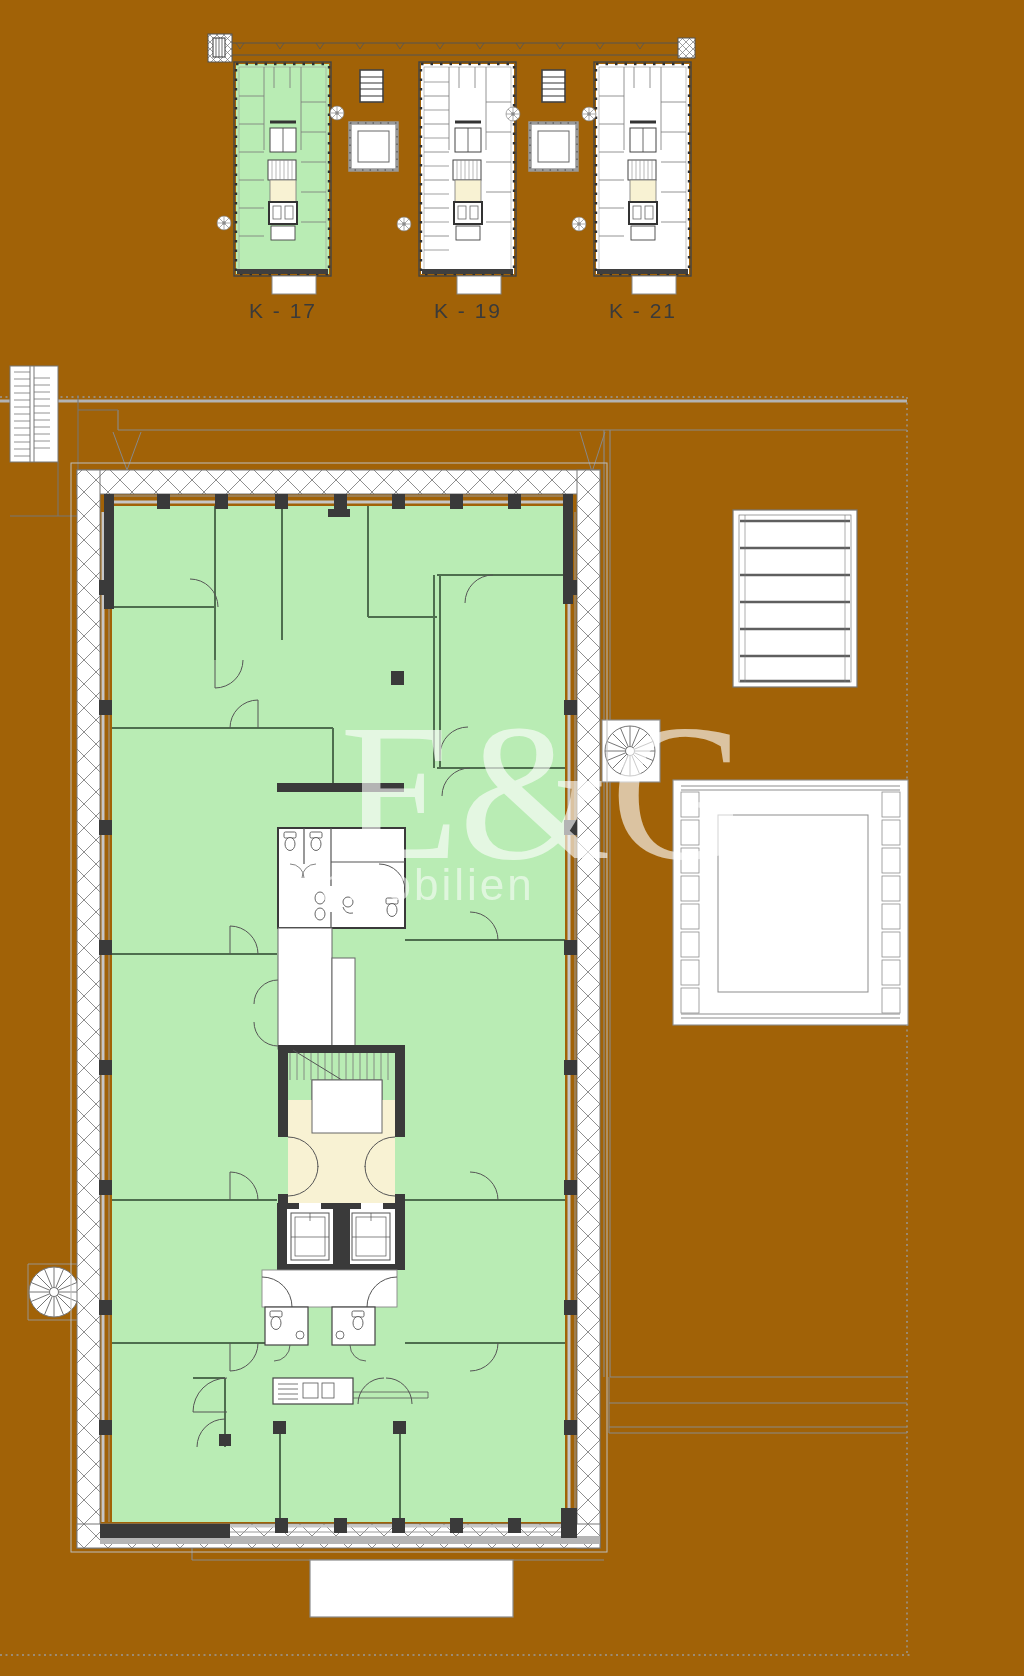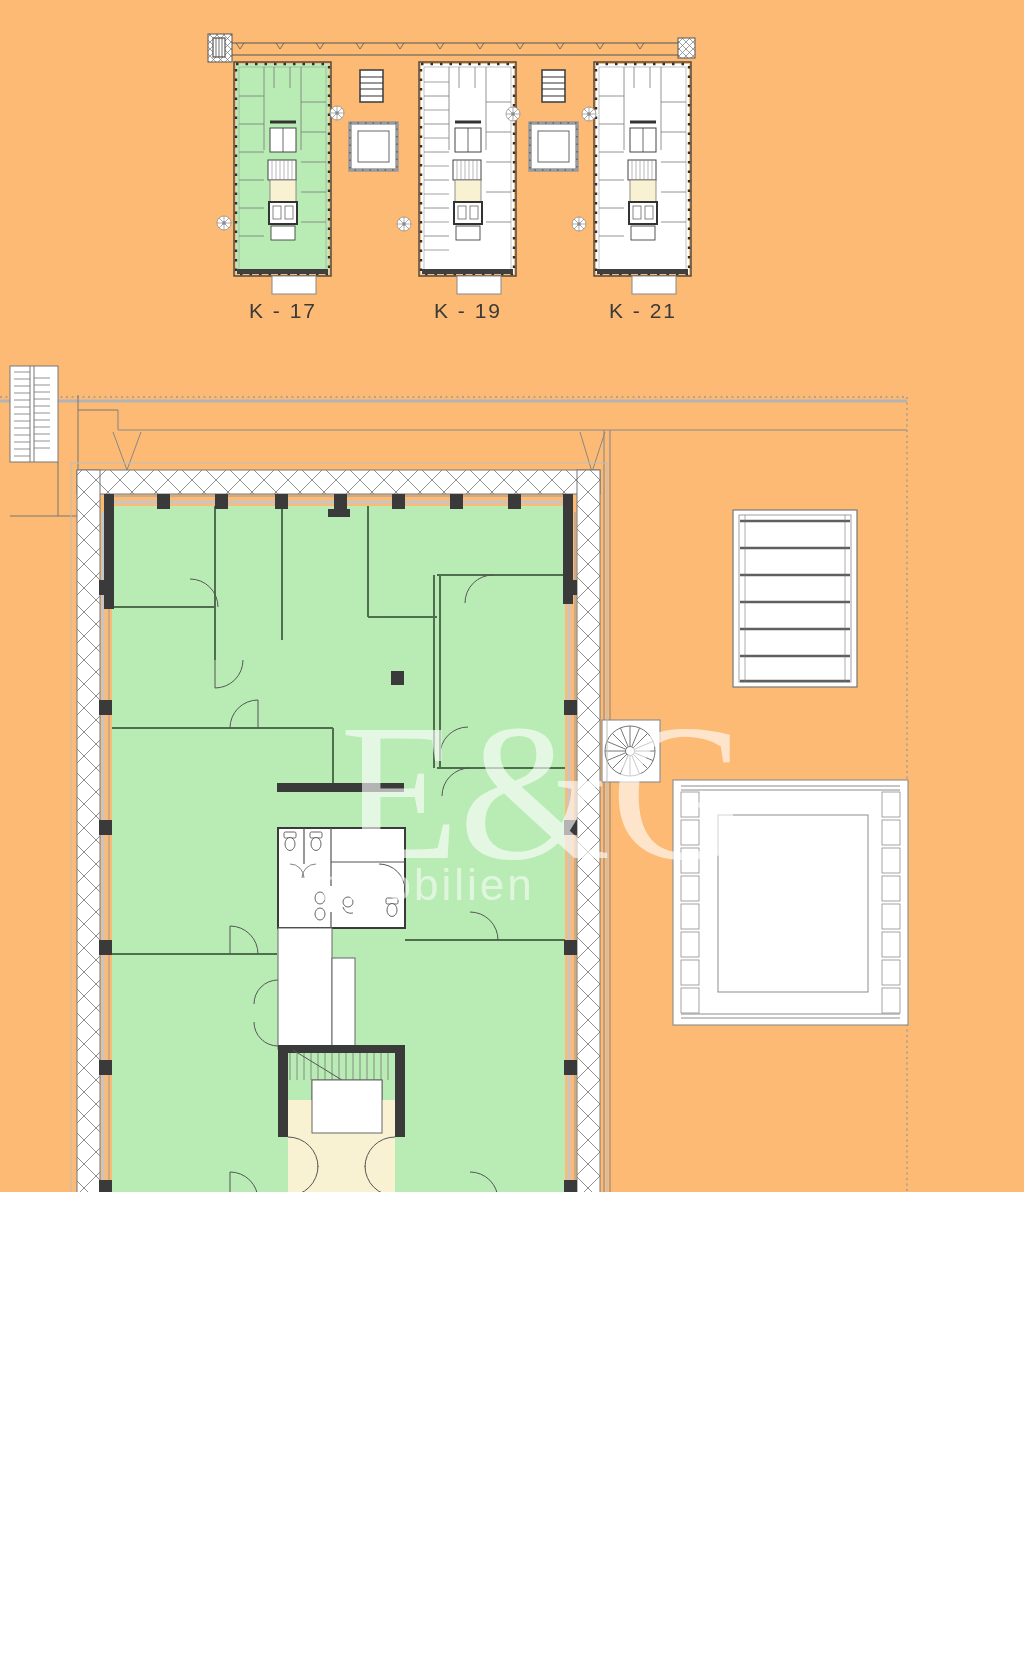--- a/index.html
+++ b/index.html
@@ -1,16 +1,16 @@
 <!DOCTYPE html>
 <html><head>
 <meta charset="utf-8">
 <style>
   html,body{margin:0;padding:0;background:#ffffff;}
-  #stage{position:relative;width:1024px;height:1192px;background:#fdba74;overflow:hidden;
+  #stage{position:relative;width:1024px;height:1676px;background:#a16207;overflow:hidden;
          font-family:"Liberation Sans",sans-serif;}
   svg{position:absolute;left:0;top:0;}
   text{font-family:"Liberation Sans",sans-serif;}
   .wing-label{font-size:21px;fill:#3a3a3a;letter-spacing:2px;}
   .stair-text{font-size:7.5px;fill:#333;}
   .wm-big{font-family:"Liberation Serif","DejaVu Serif",serif;font-size:195px;fill:#ffffff;opacity:.62;}
   .wm-small{font-family:"Liberation Sans",sans-serif;font-size:44px;fill:#ffffff;opacity:.55;letter-spacing:3px;}
 </style>
 </head>
 <body>

